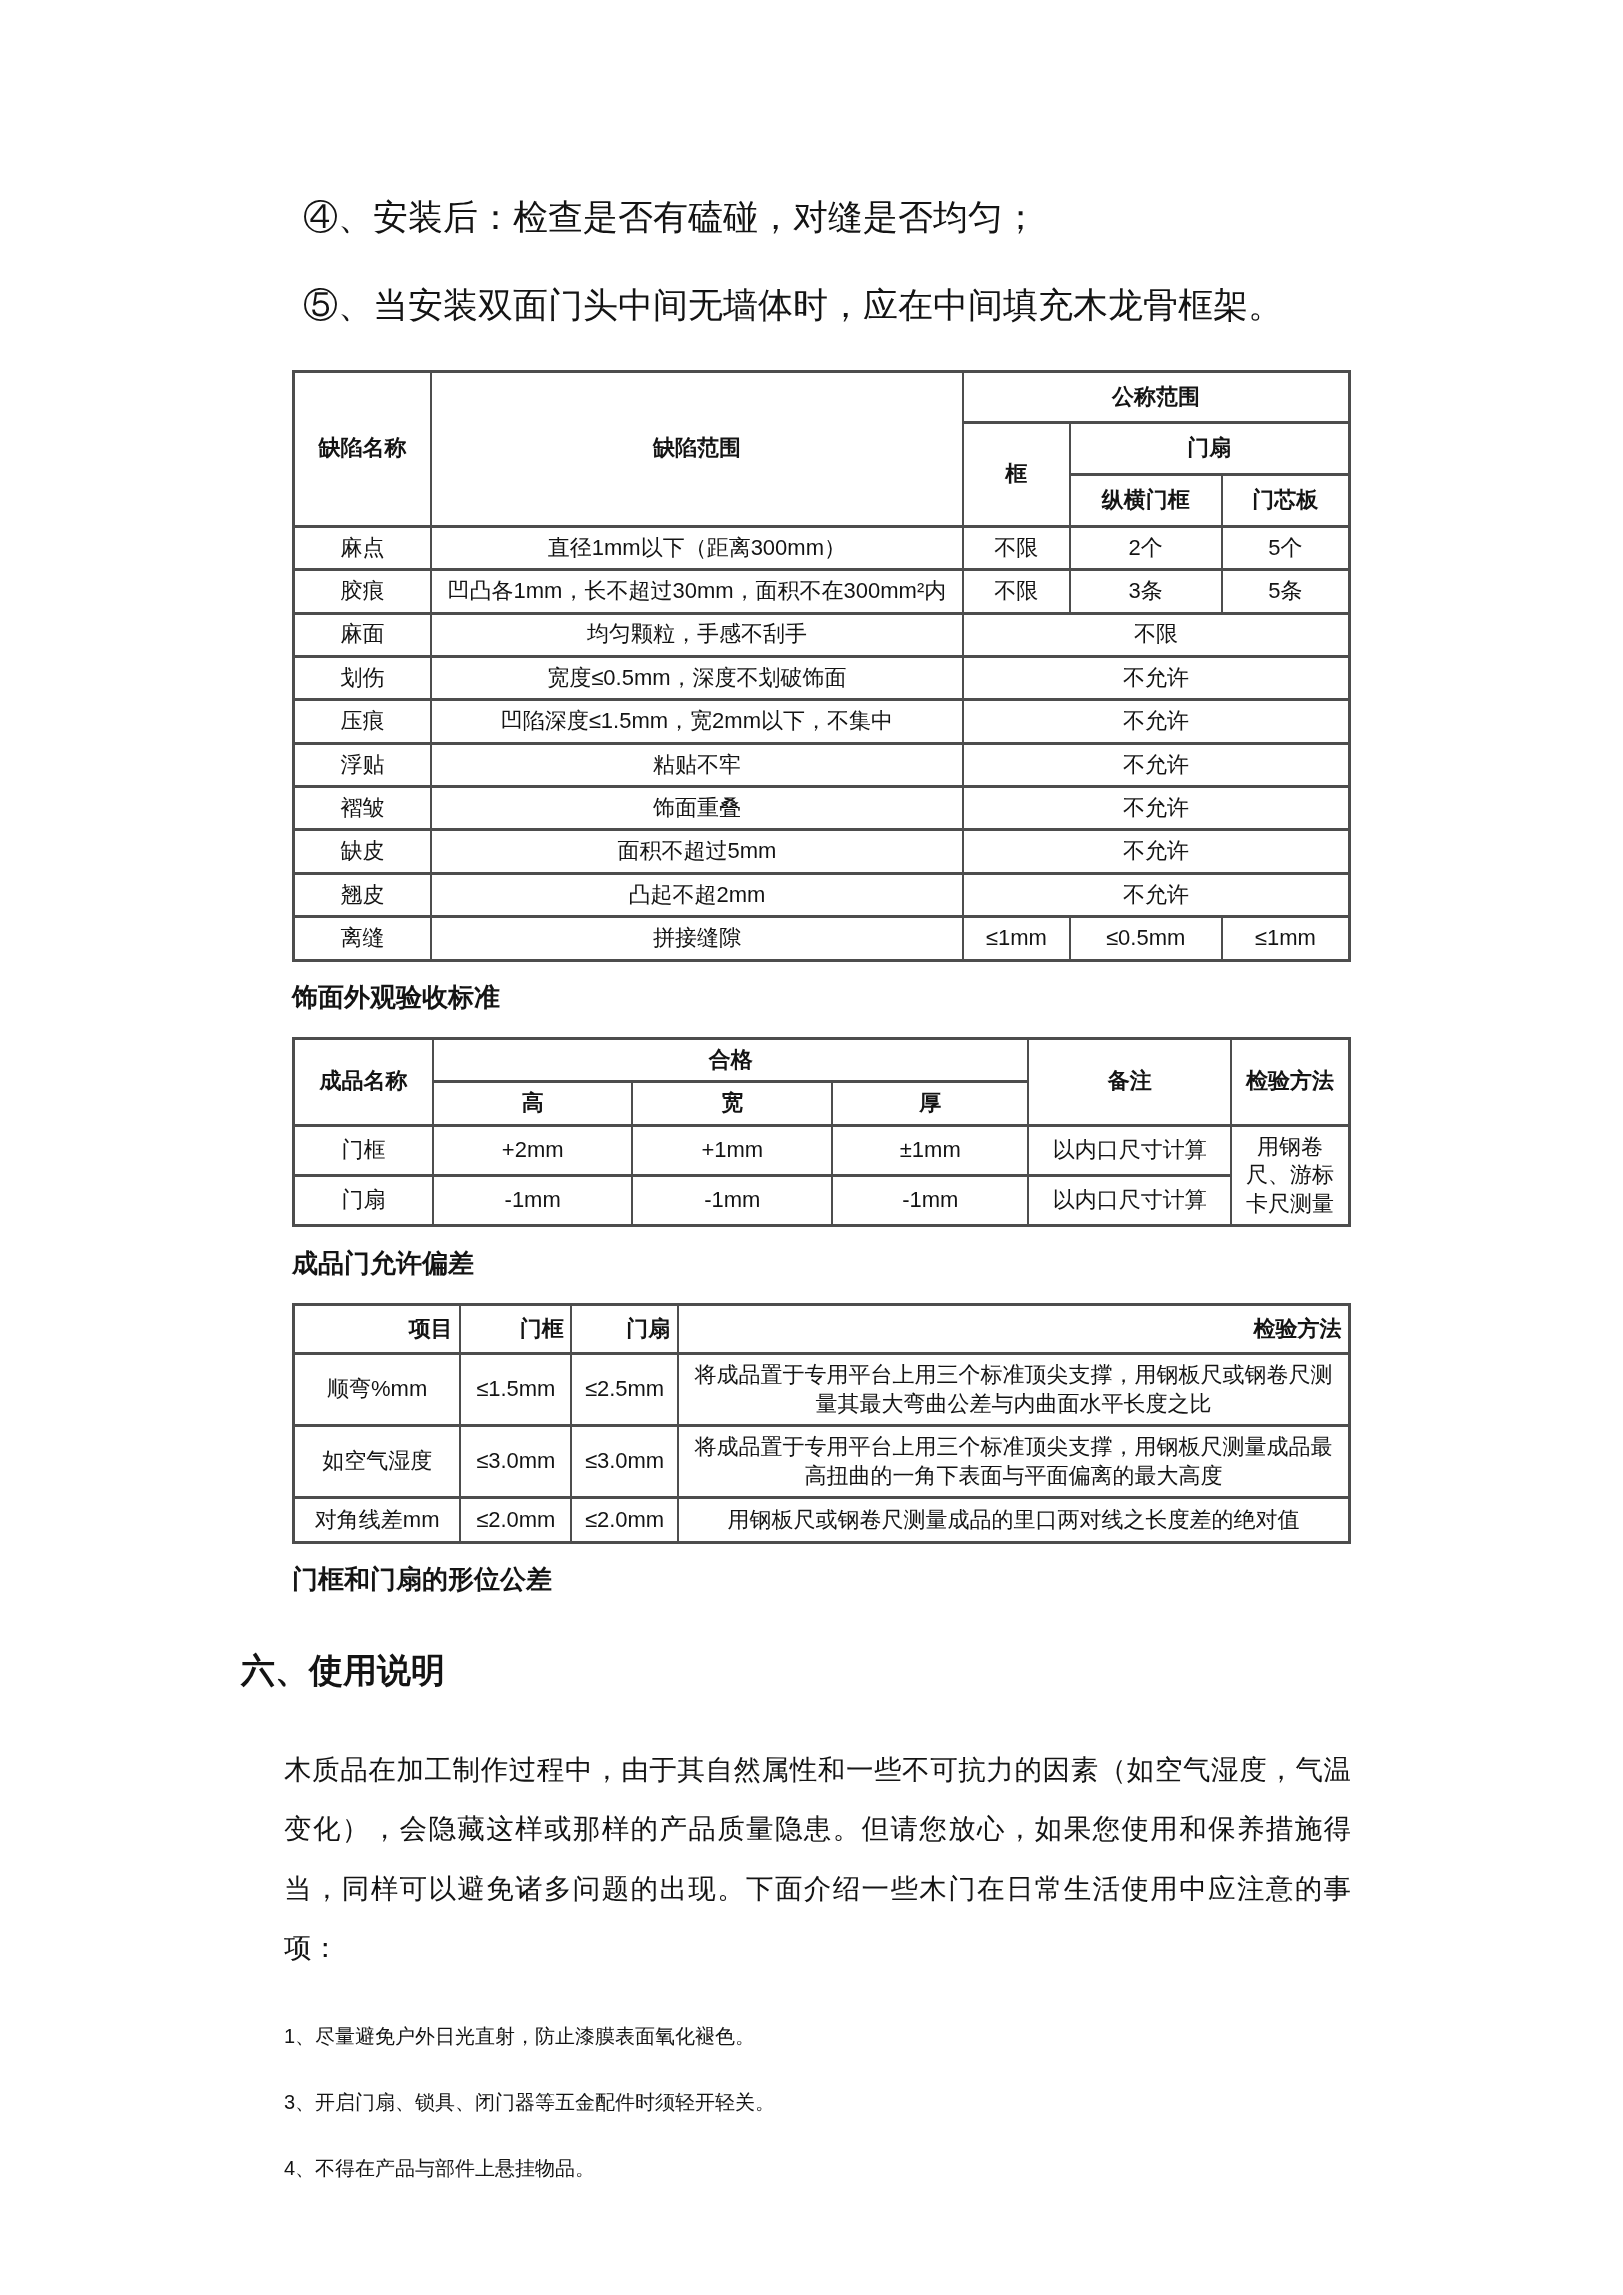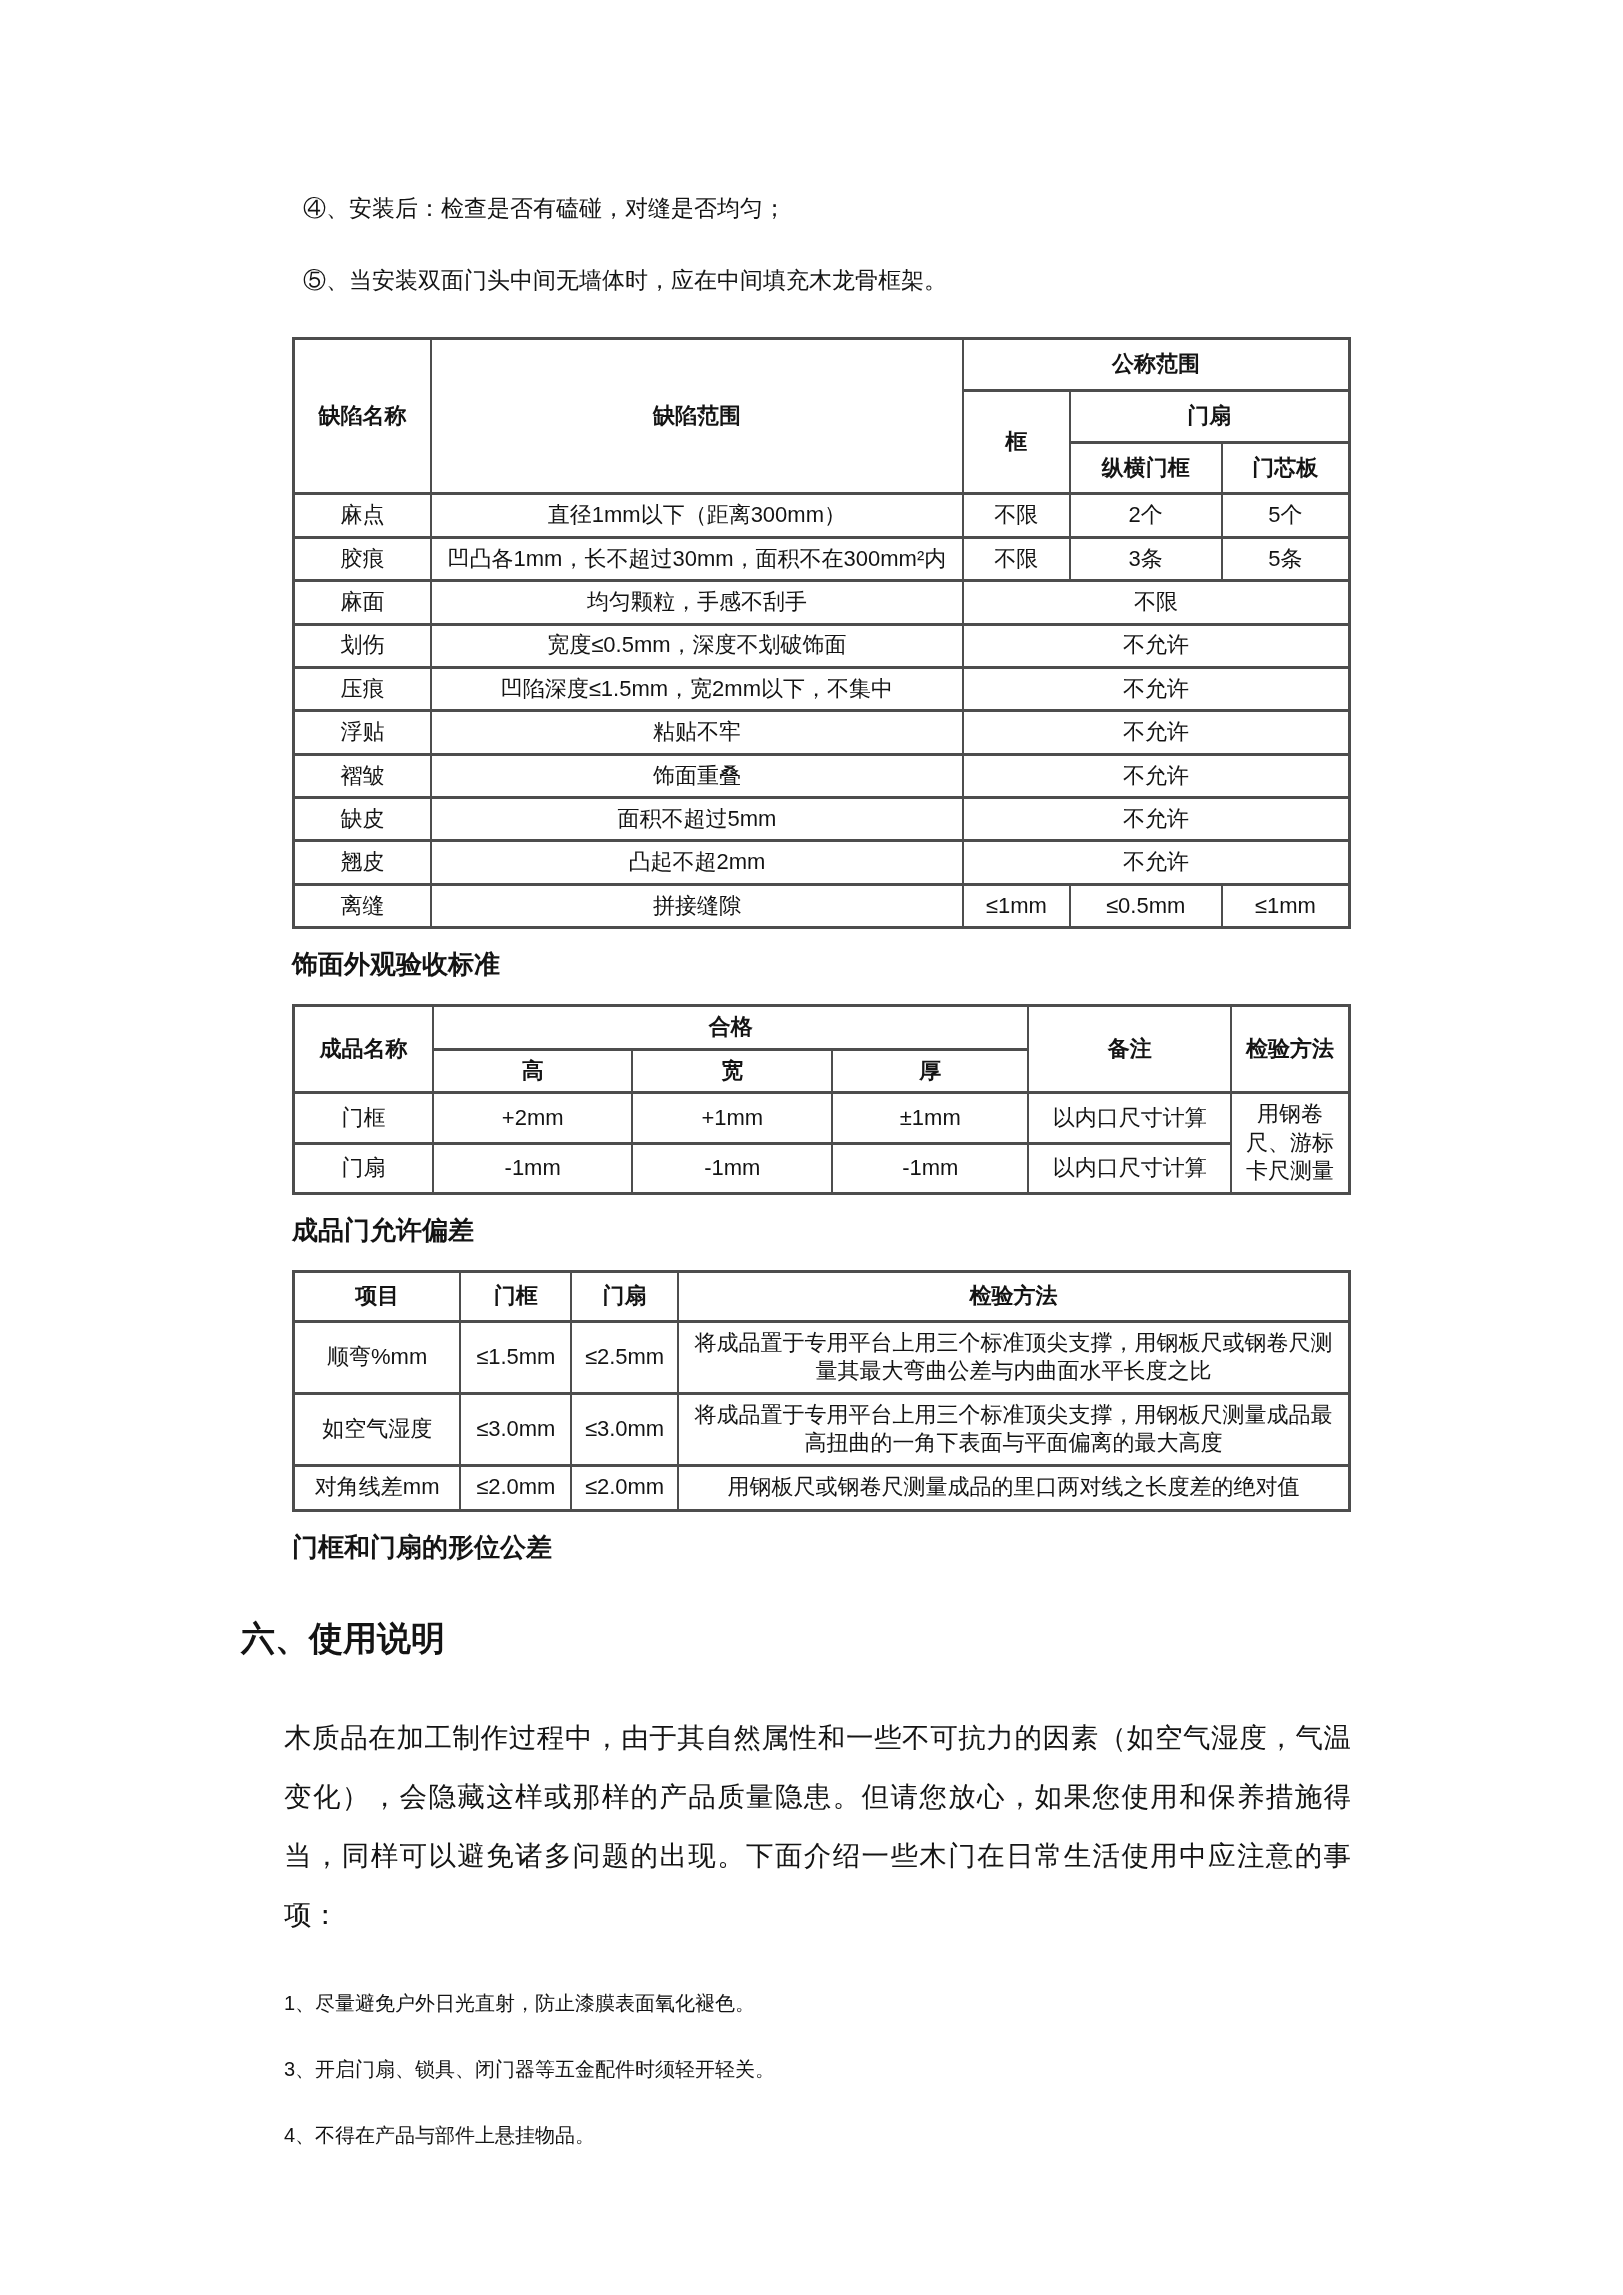--- a/index.html
+++ b/index.html
@@ -6,21 +6,21 @@
   .page {
     width: 1623px;
     min-height: 2295px;
     box-sizing: border-box;
     padding: 193px 0 79px 241px;
     background: #ffffff;
     font-family: "Liberation Sans", sans-serif;
     color: #141414;
   }
   .step {
-    font-size: 23px;
+    font-size: 35px;
     line-height: 1.35;
     margin: 0 0 41px 62px;
     width: 1047px;
   }
   table {
     border-collapse: collapse;
     table-layout: fixed;
     width: 1059px;
     margin-left: 51px;
     background: #ffffff;
@@ -42,21 +42,21 @@
   .t1 thead th { height: 37px; }
   .t1 tbody td { height: 25px; }
   .caption {
     width: 1059px;
     margin: 18.3px 0 22px 51px;
     font-size: 26px;
     font-weight: 700;
   }
   .t2 margin-top: 0;
   .t2 td, .t2 th { height: 31px; }
-  .t3 th { height: 35px; }
+  .t3 th { height: 35px; text-align: right; }
   .t3 td { height: 30px; }
   .section-heading {
     font-size: 34px;
     font-weight: 700;
     margin: 51px 0 46px 0;
   }
   .body-paragraph {
     width: 1067px;
     margin: 0 0 46px 43px;
     font-size: 27.5px;

